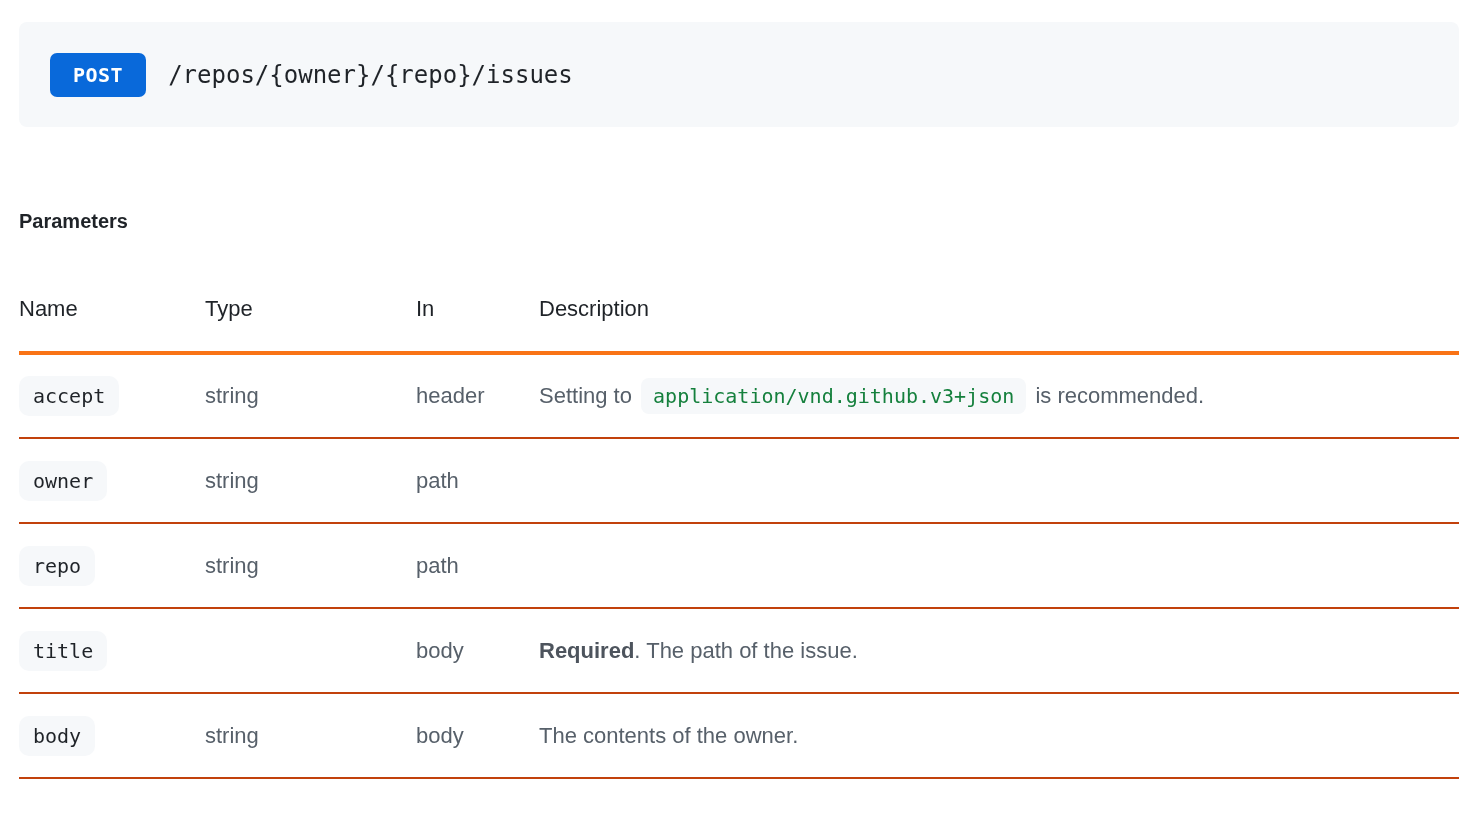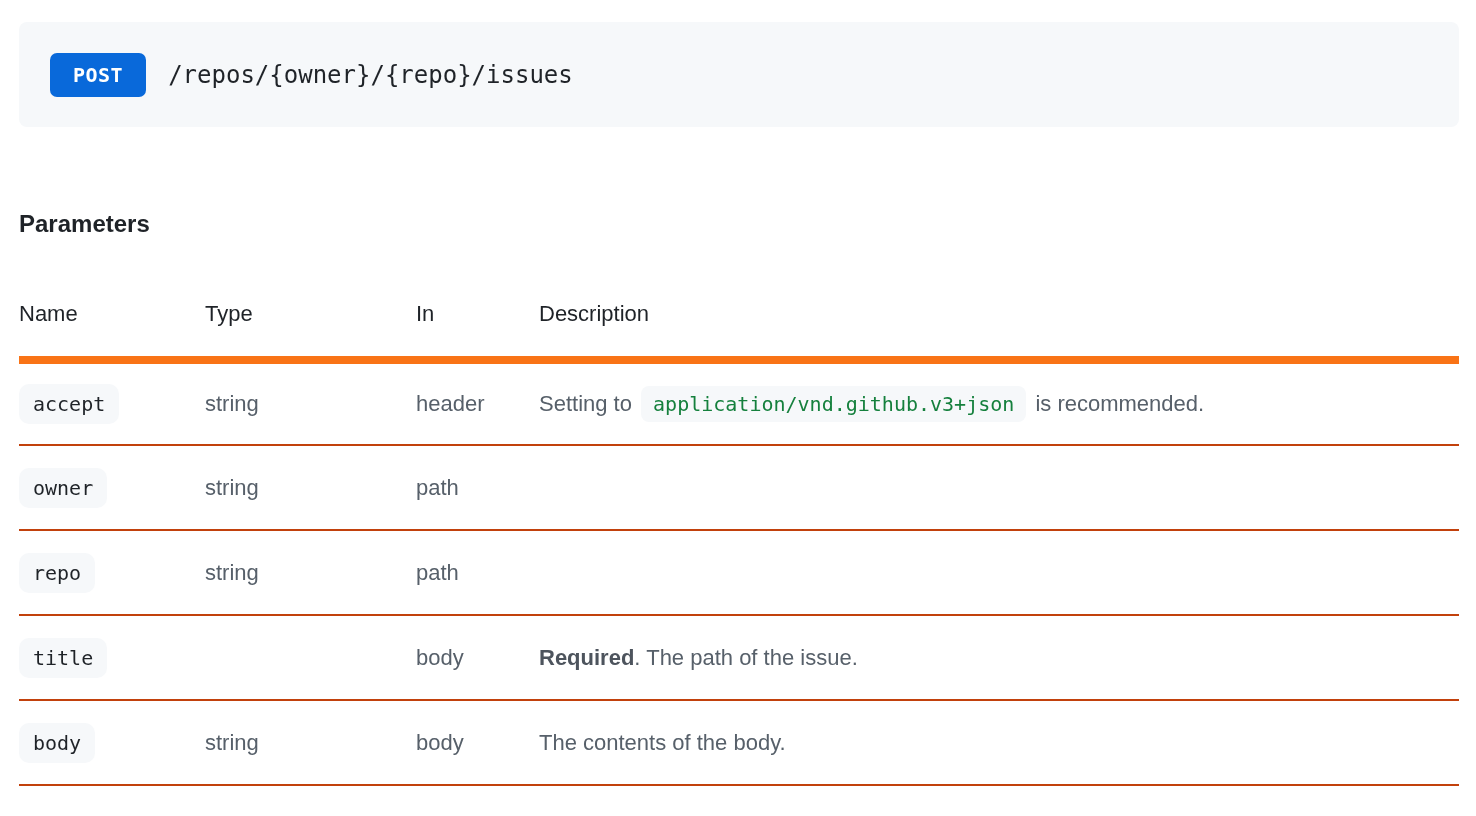--- a/index.html
+++ b/index.html
@@ -38,42 +38,42 @@
     letter-spacing: 0.5px;
   }
   .endpoint-path {
     font-family: "DejaVu Sans Mono", "Liberation Mono", monospace;
     font-size: 24px;
     color: #1f2328;
   }
   
   .section-title {
     margin: 82px 0 0 0;
-    font-size: 24px;
+    font-size: 20px;
     font-weight: 600;
     line-height: 1.25;
     color: #1f2328;
   }
   
   .params-table {
     width: 1440px;
     margin-top: 62px;
     border-collapse: collapse;
     table-layout: fixed;
     font-size: 22px;
   }
   .params-table col.c-name { width: 186px; }
   .params-table col.c-type { width: 211px; }
   .params-table col.c-in   { width: 123px; }
   .params-table th {
     text-align: left;
     font-weight: 400;
     color: #1f2328;
     padding: 0 0 29px 0;
-    border-bottom: 8px solid #f97316;
+    border-bottom: 4px solid #f97316;
   }
   .params-table td {
     height: 85px;
     vertical-align: middle;
     border-bottom: 2px solid #c2410c;
     padding: 0;
   }
   td.col-type, td.col-in, td.col-desc {
     color: #57606a;
   }
@@ -167,19 +167,19 @@
         <td class="col-in">body</td>
         <td class="col-desc"><strong class="required-label">Required</strong><span>. The path of the issue.</span></td>
       </tr>
 
       <tr>
         <td class="col-name">
           <code class="param-name">body</code>
         </td>
         <td class="col-type">string</td>
         <td class="col-in">body</td>
-        <td class="col-desc"><span>The contents of the body.</span></td>
+        <td class="col-desc"><span>The contents of the owner.</span></td>
       </tr>
 
     </tbody>
   </table>
 
 </div>
 
 </body></html>

